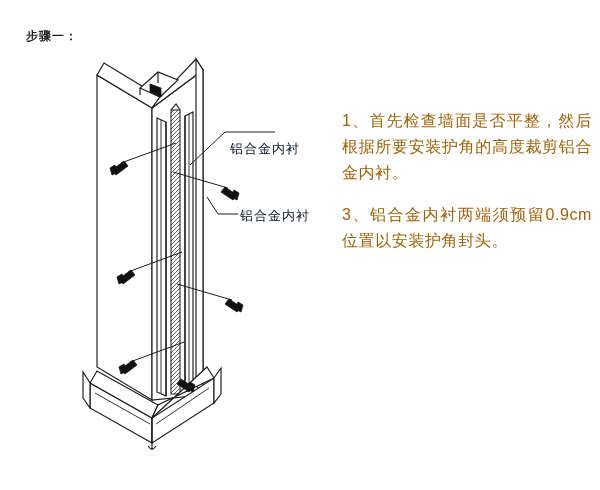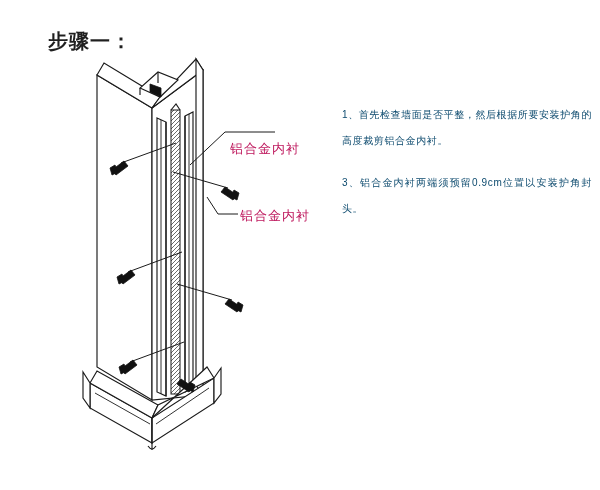--- a/index.html
+++ b/index.html
@@ -22,61 +22,60 @@
     inset: 0;
     width: 600px;
     height: 490px;
   }
 
   
   #step-title {
     position: absolute;
     left: 26px;
     top: 28px;
-    font-size: 20px;
+    font-size: 12px;
     font-weight: bold;
     letter-spacing: 1px;
     color: #1f1f1f;
     white-space: nowrap;
-    margin-left: 22px;
   }
 
   
   #diagram {
     position: absolute;
     left: 0;
     top: 0;
     width: 340px;
     height: 490px;
   }
   #diagram svg { display: block; }
 
   
   .callout-label {
     position: absolute;
     font-size: 13px;
-    color: #be185d;
+    color: #0f172a;
     letter-spacing: 1px;
     white-space: nowrap;
   }
   #callout-liner-label { left: 230px; top: 140px; }
   #callout-screw-label { left: 240px; top: 207px; }
 
   
   #instructions {
     position: absolute;
     left: 342px;
     top: 92px;
     width: 250px;
   }
   .instruction-item {
-    font-size: 10px;
+    font-size: 16px;
     line-height: 26px;
     letter-spacing: 0.6px;
-    color: #0c4a6e;
+    color: #a16207;
     margin-bottom: 16px;
     text-align: justify;
     white-space: pre-line;
   }
   .instruction-item:last-child { margin-bottom: 0; }
 </style>
 </head>
 <body>
 
 <div id="page">

